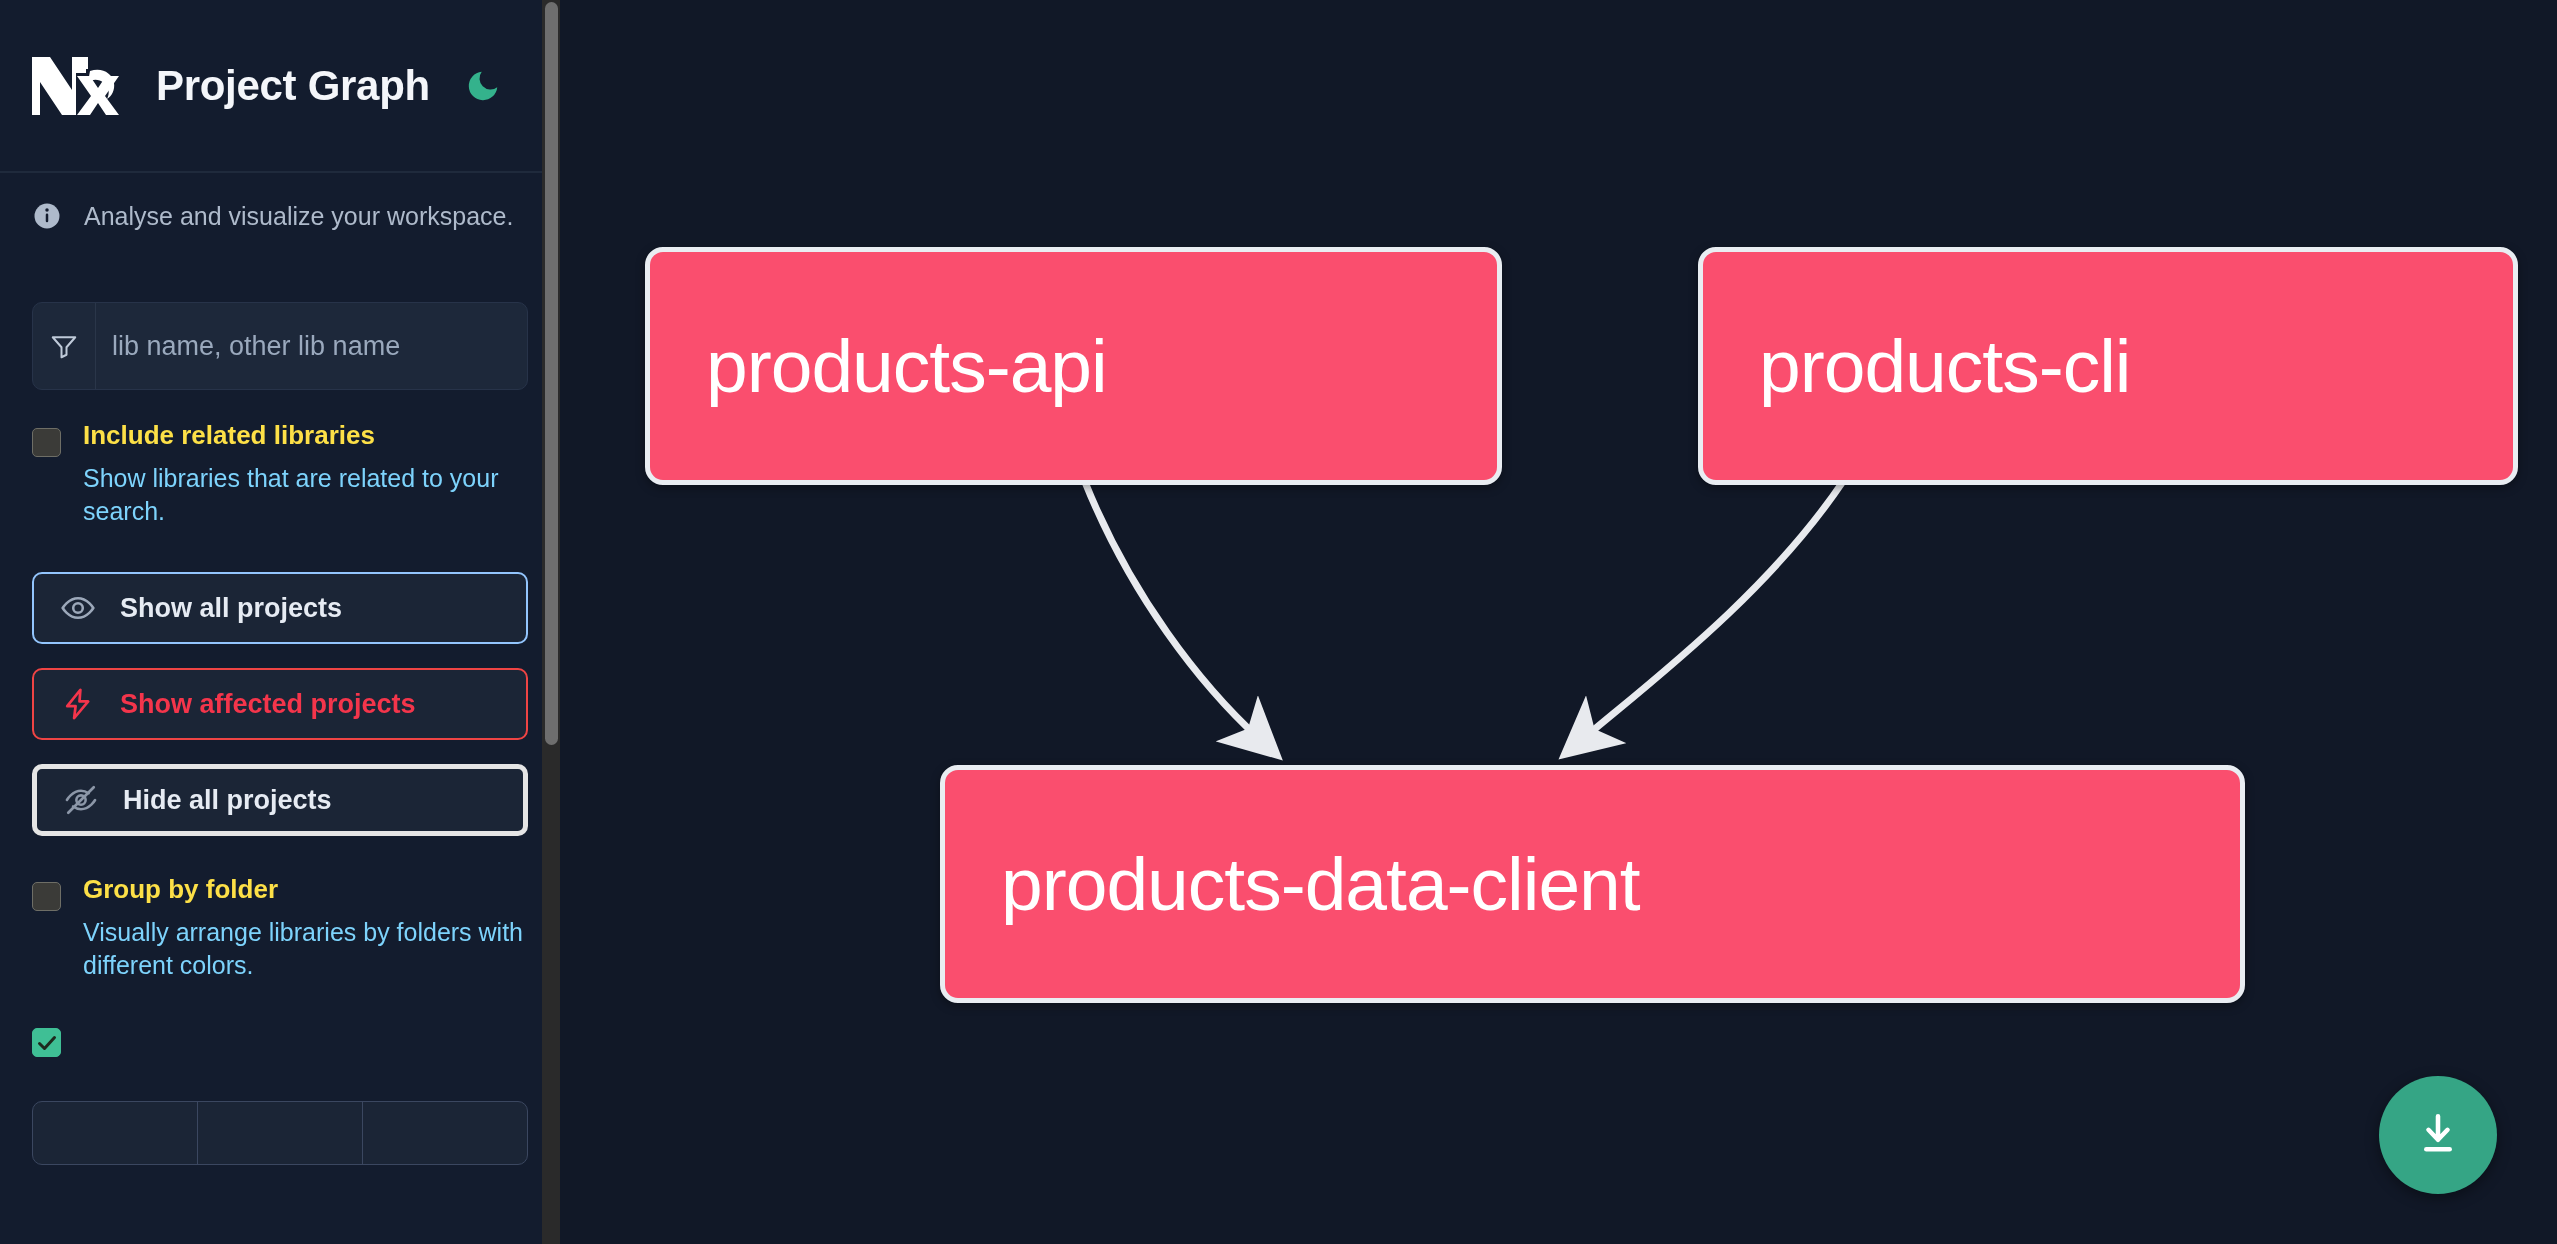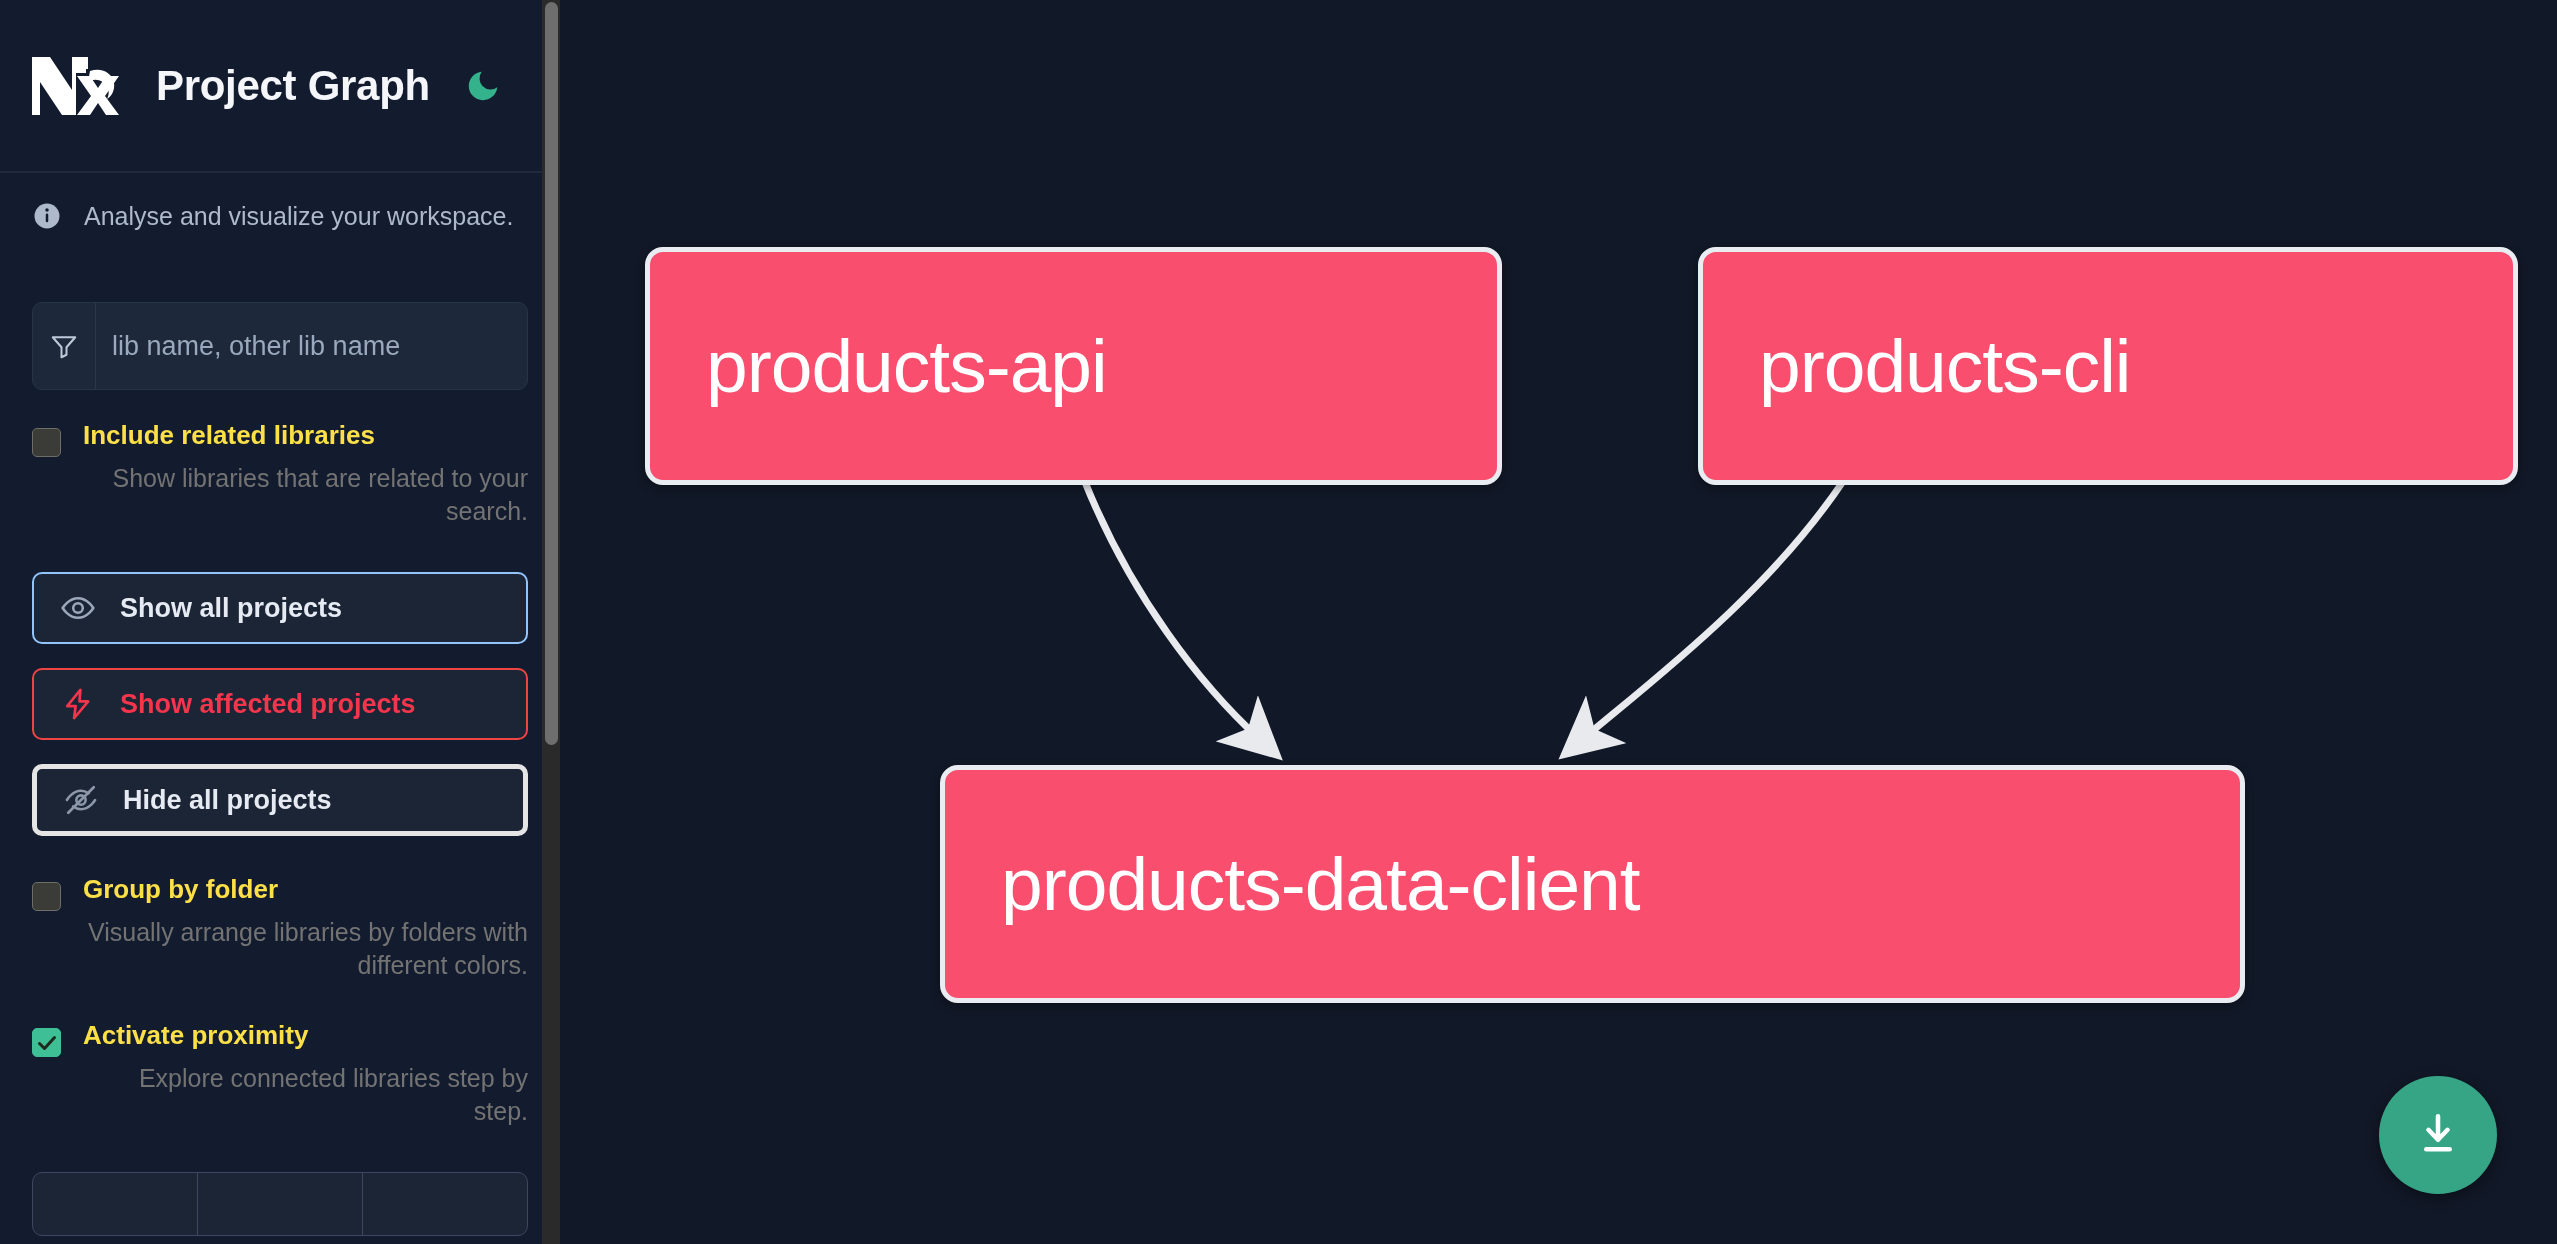--- a/index.html
+++ b/index.html
@@ -84,22 +84,22 @@
   }
   .cb.off { background: #3B3B38; border: 1px solid #6E6E66; }
   .cb.on  { background: #3FBF95; border: 1px solid #3FBF95; }
   .cb-body { margin-left: 22px; }
   .cb-label {
     color: #fde047; font-size: 26px; font-weight: 700;
     line-height: 1.0; white-space: nowrap;
   }
   .cb-desc {
     margin-top: 14px;
-    color: #737373; font-size: 25px; font-weight: 400;
-    line-height: 1.32; max-width: 455px; text-align: right;
+    color: #7dd3fc; font-size: 25px; font-weight: 400;
+    line-height: 1.32; max-width: 455px;
   }
 
   .btn {
     margin-top: 24px;
     height: 72px; width: 100%;
     display: flex; align-items: center;
     border-radius: 10px;
     padding-left: 26px;
     cursor: pointer;
     background: #1B2536;
@@ -272,24 +272,20 @@
           <div class="cb-desc">Visually arrange libraries by folders with different colors.</div>
         </div>
       </div>
 
       <div class="check-row second">
         <span class="cb on">
           <svg viewBox="0 0 24 24" width="24" height="24">
             <path d="M4.5 12.5 9.5 17.5 19.5 6.5" fill="none" stroke="#1E2A1E" stroke-width="3" stroke-linecap="round" stroke-linejoin="round"></path>
           </svg>
         </span>
-        <div class="cb-body">
-          <div class="cb-label">Activate proximity</div>
-          <div class="cb-desc">Explore connected libraries step by step.</div>
-        </div>
       </div>
 
       <div class="seg-control">
         <div class="seg"></div>
         <div class="seg"></div>
         <div class="seg"></div>
       </div>
 
     </div>
 

